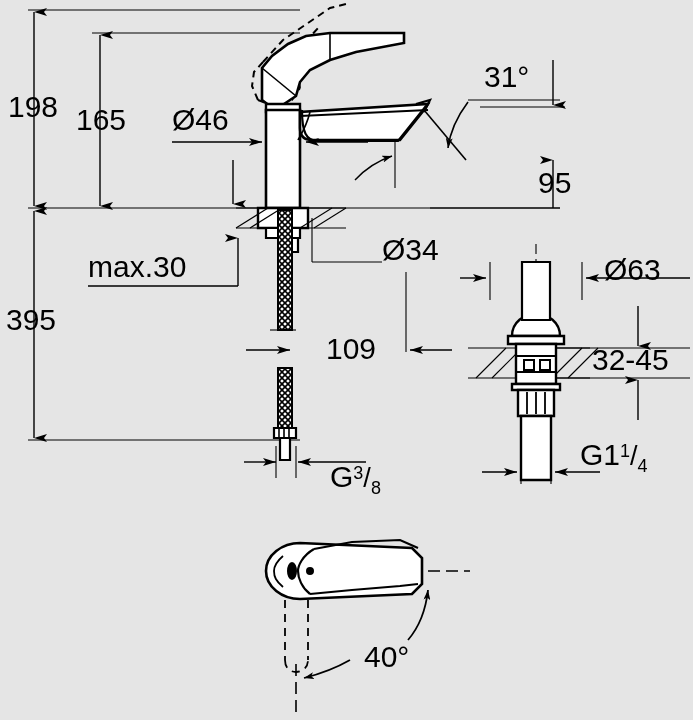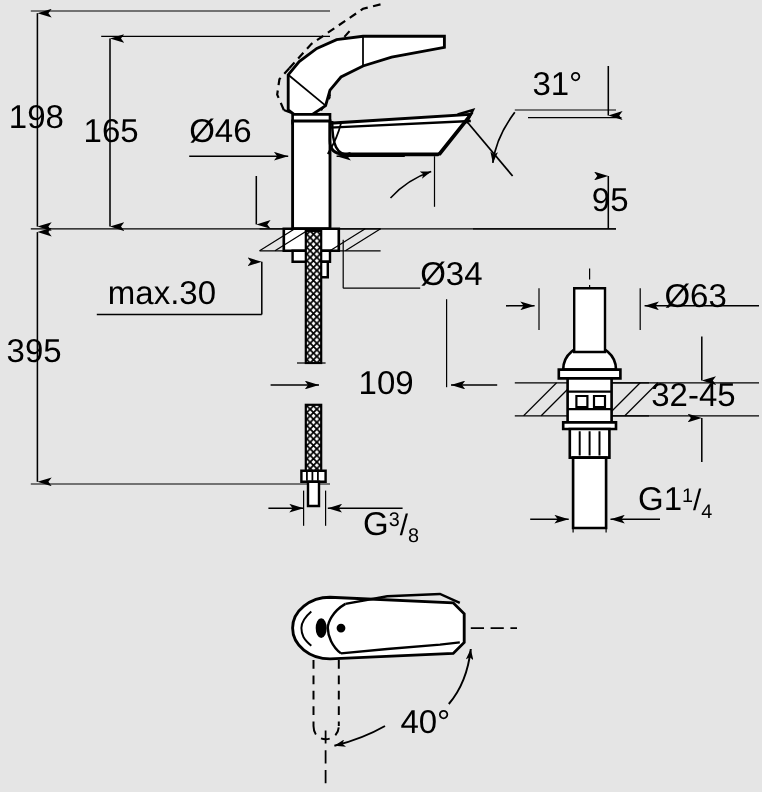--- a/index.html
+++ b/index.html
@@ -358,21 +358,21 @@
   <div class="dim-label sz-big" style="left:76px; top:105px;">165</div>
 
   <div class="dim-label sz-big" style="left:172px; top:105px;">Ø46</div>
 
   <div class="dim-label sz-big" style="left:484px; top:62px;">31°</div>
 
   <div class="dim-label sz-big" style="left:538px; top:140px;margin-top:28px;">95</div>
 
   <div class="dim-label sz-big" style="left:6px; top:305px;">395</div>
 
-  <div class="dim-label sz-big" style="left:98px; top:252px;">max.30</div>
+  <div class="dim-label sz-big" style="left:88px; top:252px;">max.30</div>
 
   <div class="dim-label sz-big" style="left:382px; top:235px;">Ø34</div>
 
   <div class="dim-label sz-big" style="left:326px; top:334px;">109</div>
 
   <div class="dim-label" style="left:330px; top:430px;margin-top:32px;">
     <span class="sz-big">G</span><span class="frac"><span class="num">3</span><span class="sl">/</span><span class="den">8</span></span>
   </div>
 
   <div class="dim-label sz-big" style="left:604px; top:255px;">Ø63</div>

